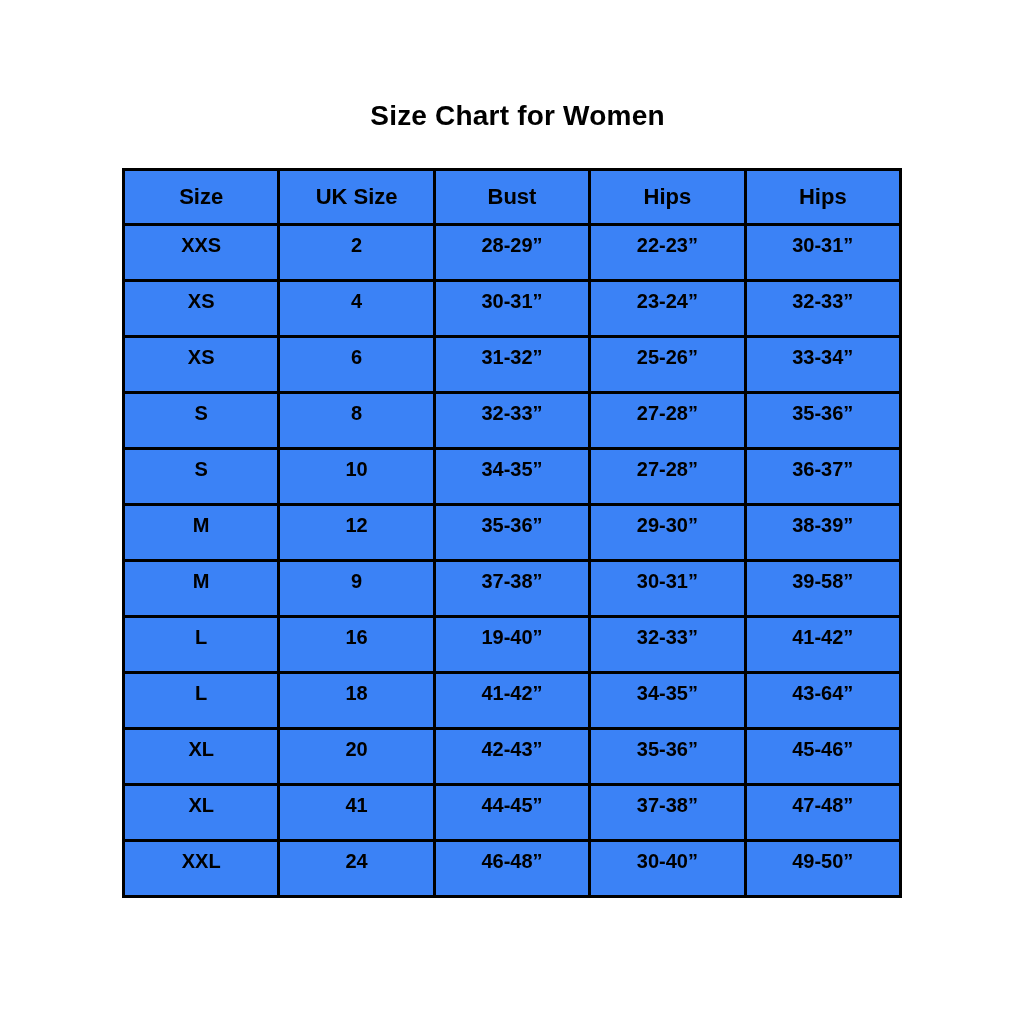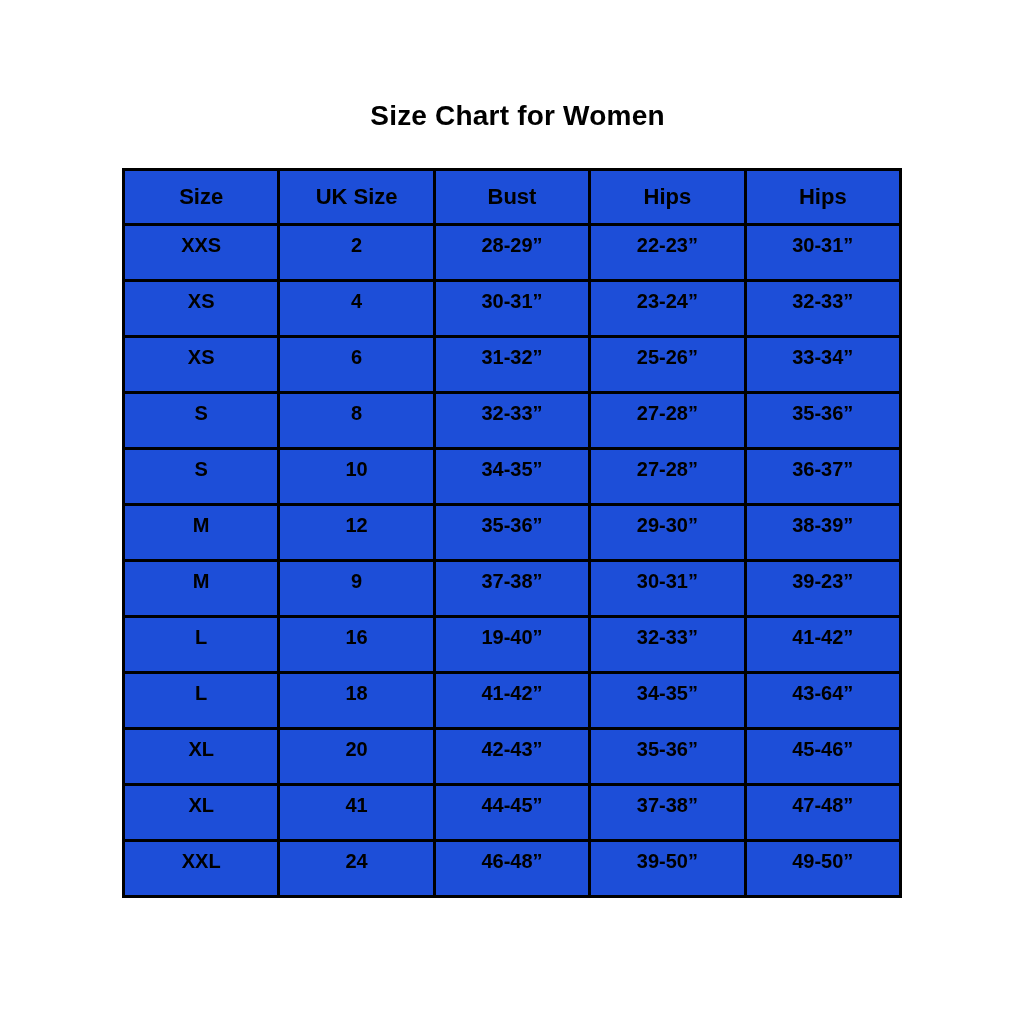--- a/index.html
+++ b/index.html
@@ -23,21 +23,21 @@
     font-weight: bold;
     letter-spacing: 0.2px;
     margin: 0 0 36px 11px;
     color: #000000;
   }
   table.size-chart {
     border-collapse: collapse;
     table-layout: fixed;
     width: 780px;
     margin: 0 auto;
-    background: #1d4ed8;
+    background: #3b82f6;
   }
   table.size-chart th,
   table.size-chart td {
     border: 3px solid #000000;
     text-align: center;
     font-weight: bold;
     box-sizing: border-box;
     overflow: hidden;
     white-space: nowrap;
   }
@@ -112,21 +112,21 @@
           <td>12</td>
           <td>35-36”</td>
           <td>29-30”</td>
           <td>38-39”</td>
         </tr>
         <tr>
           <td>M</td>
           <td>9</td>
           <td>37-38”</td>
           <td>30-31”</td>
-          <td>39-23”</td>
+          <td>39-58”</td>
         </tr>
         <tr>
           <td>L</td>
           <td>16</td>
           <td>19-40”</td>
           <td>32-33”</td>
           <td>41-42”</td>
         </tr>
         <tr>
           <td>L</td>
@@ -146,18 +146,18 @@
           <td>XL</td>
           <td>41</td>
           <td>44-45”</td>
           <td>37-38”</td>
           <td>47-48”</td>
         </tr>
         <tr>
           <td>XXL</td>
           <td>24</td>
           <td>46-48”</td>
-          <td>39-50”</td>
+          <td>30-40”</td>
           <td>49-50”</td>
         </tr>
       </tbody>
   </table>
 </div>
 
 </body></html>

